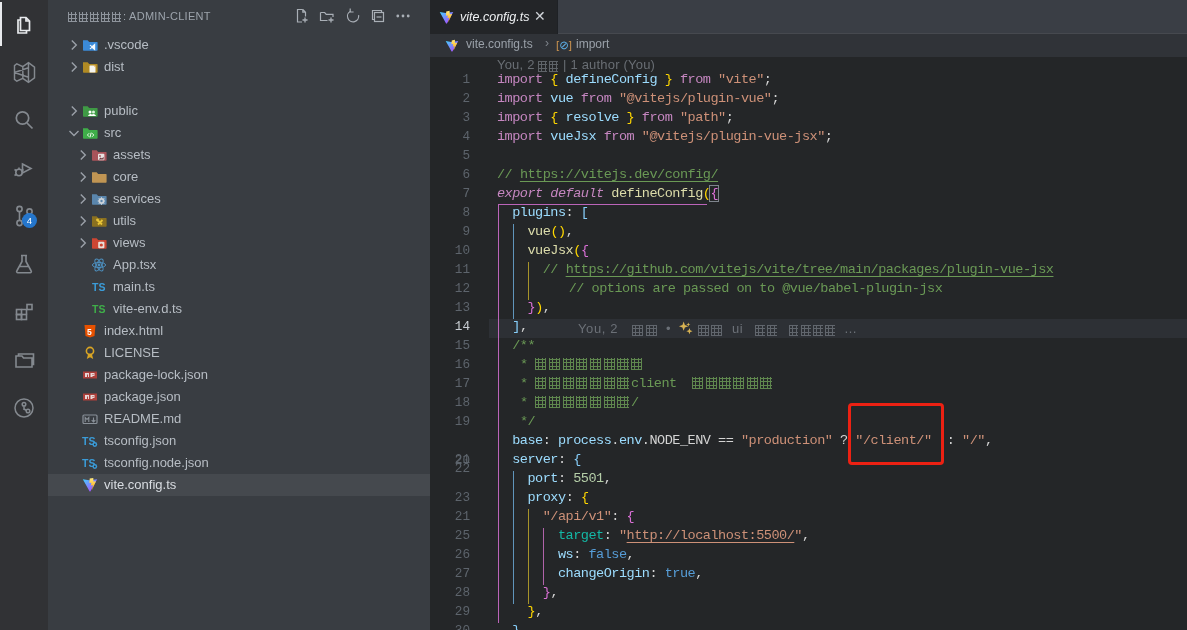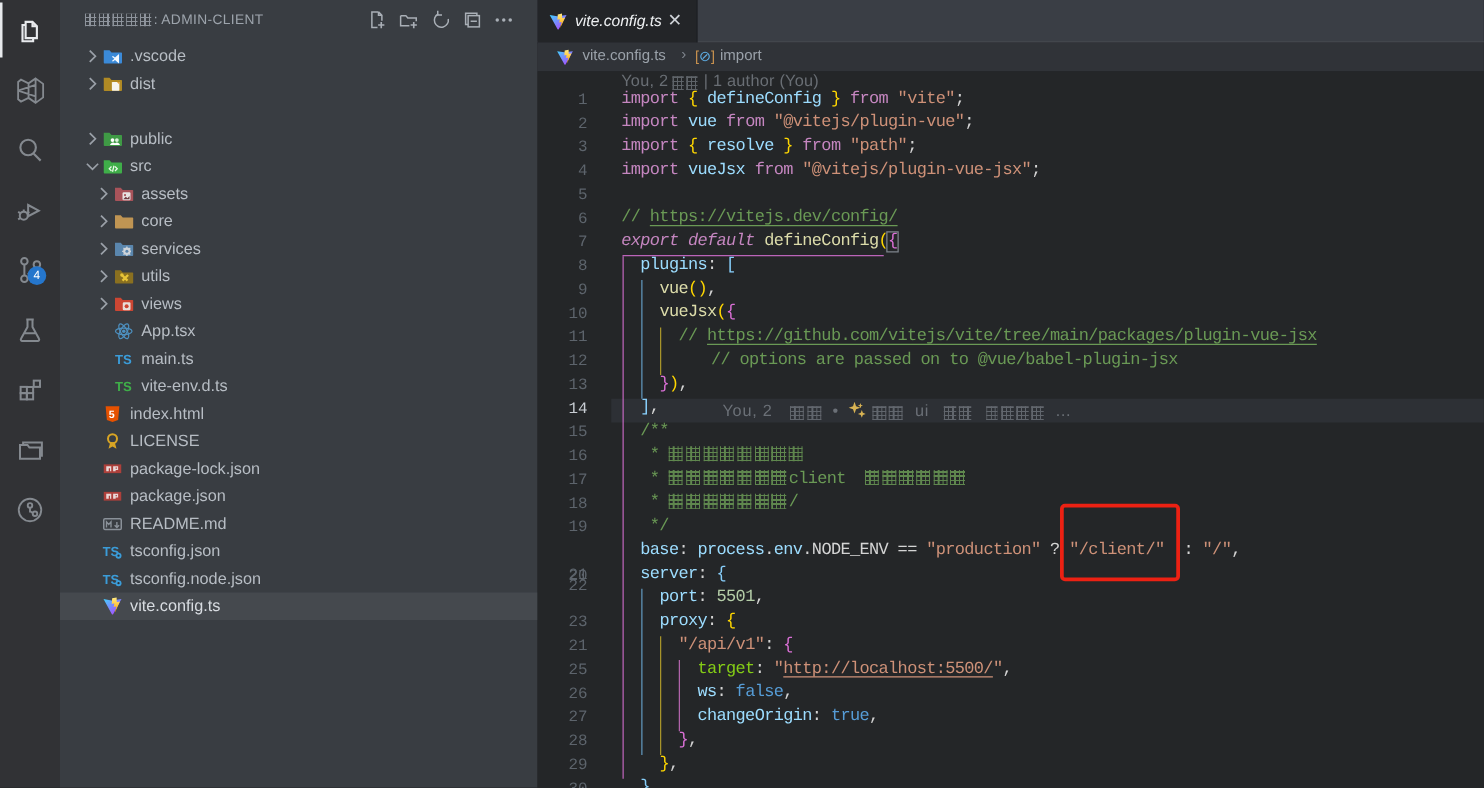--- a/index.html
+++ b/index.html
@@ -484,18 +484,18 @@
 <div class="cl" style="top:337.5px">  <span style="color:#6a9955;">/**</span></div>
 <div class="cl" style="top:356.5px">   <span style="color:#6a9955;">* </span><span class="zh" style="width:11.3px;height:12px;margin-right:2.4px;--zc:#6a9955;"></span><span class="zh" style="width:11.3px;height:12px;margin-right:2.4px;--zc:#6a9955;"></span><span class="zh" style="width:11.3px;height:12px;margin-right:2.4px;--zc:#6a9955;"></span><span class="zh" style="width:11.3px;height:12px;margin-right:2.4px;--zc:#6a9955;"></span><span class="zh" style="width:11.3px;height:12px;margin-right:2.4px;--zc:#6a9955;"></span><span class="zh" style="width:11.3px;height:12px;margin-right:2.4px;--zc:#6a9955;"></span><span class="zh" style="width:11.3px;height:12px;margin-right:2.4px;--zc:#6a9955;"></span><span class="zh" style="width:11.3px;height:12px;margin-right:2.4px;--zc:#6a9955;"></span></div>
 <div class="cl" style="top:375.5px">   <span style="color:#6a9955;">* </span><span class="zh" style="width:11.3px;height:12px;margin-right:2.4px;--zc:#6a9955;"></span><span class="zh" style="width:11.3px;height:12px;margin-right:2.4px;--zc:#6a9955;"></span><span class="zh" style="width:11.3px;height:12px;margin-right:2.4px;--zc:#6a9955;"></span><span class="zh" style="width:11.3px;height:12px;margin-right:2.4px;--zc:#6a9955;"></span><span class="zh" style="width:11.3px;height:12px;margin-right:2.4px;--zc:#6a9955;"></span><span class="zh" style="width:11.3px;height:12px;margin-right:2.4px;--zc:#6a9955;"></span><span class="zh" style="width:11.3px;height:12px;margin-right:2.4px;--zc:#6a9955;"></span><span style="color:#6a9955;">client  </span><span class="zh" style="width:11.3px;height:12px;margin-right:2.4px;--zc:#6a9955;"></span><span class="zh" style="width:11.3px;height:12px;margin-right:2.4px;--zc:#6a9955;"></span><span class="zh" style="width:11.3px;height:12px;margin-right:2.4px;--zc:#6a9955;"></span><span class="zh" style="width:11.3px;height:12px;margin-right:2.4px;--zc:#6a9955;"></span><span class="zh" style="width:11.3px;height:12px;margin-right:2.4px;--zc:#6a9955;"></span><span class="zh" style="width:11.3px;height:12px;margin-right:2.4px;--zc:#6a9955;"></span></div>
 <div class="cl" style="top:394.5px">   <span style="color:#6a9955;">* </span><span class="zh" style="width:11.3px;height:12px;margin-right:2.4px;--zc:#6a9955;"></span><span class="zh" style="width:11.3px;height:12px;margin-right:2.4px;--zc:#6a9955;"></span><span class="zh" style="width:11.3px;height:12px;margin-right:2.4px;--zc:#6a9955;"></span><span class="zh" style="width:11.3px;height:12px;margin-right:2.4px;--zc:#6a9955;"></span><span class="zh" style="width:11.3px;height:12px;margin-right:2.4px;--zc:#6a9955;"></span><span class="zh" style="width:11.3px;height:12px;margin-right:2.4px;--zc:#6a9955;"></span><span class="zh" style="width:11.3px;height:12px;margin-right:2.4px;--zc:#6a9955;"></span><span style="color:#6a9955;">/</span></div>
 <div class="cl" style="top:413.5px">   <span style="color:#6a9955;">*/</span></div>
 <div class="cl" style="top:432.5px">  <span style="color:#9cdcfe;">base</span><span style="color:#d4d4d4;">: </span><span style="color:#9cdcfe;">process</span><span style="color:#d4d4d4;">.</span><span style="color:#9cdcfe;">env</span><span style="color:#d4d4d4;">.</span><span style="color:#d4d4d4;">NODE_ENV</span><span style="color:#d4d4d4;"> == </span><span style="color:#ce9178;">"production"</span><span style="color:#d4d4d4;"> ? </span><span style="color:#ce9178;">"/client/"</span><span style="color:#d4d4d4;">  : </span><span style="color:#ce9178;">"/"</span><span style="color:#d4d4d4;">,</span></div>
 <div class="cl" style="top:451.5px">  <span style="color:#9cdcfe;">server</span><span style="color:#d4d4d4;">: </span><span style="color:#87cefa;">{</span></div>
 <div class="cl" style="top:470.5px">    <span style="color:#9cdcfe;">port</span><span style="color:#d4d4d4;">: </span><span style="color:#b5cea8;">5501</span><span style="color:#d4d4d4;">,</span></div>
 <div class="cl" style="top:489.5px">    <span style="color:#9cdcfe;">proxy</span><span style="color:#d4d4d4;">: </span><span style="color:#ffd700;">{</span></div>
 <div class="cl" style="top:508.5px">      <span style="color:#ce9178;">"/api/v1"</span><span style="color:#d4d4d4;">: </span><span style="color:#da70d6;">{</span></div>
-<div class="cl" style="top:527.5px">        <span style="color:#84cc16;">target</span><span style="color:#d4d4d4;">: </span><span style="color:#ce9178;">"<u>http://localhost:5500/</u>"</span><span style="color:#d4d4d4;">,</span></div>
+<div class="cl" style="top:527.5px">        <span style="color:#14b8a6;">target</span><span style="color:#d4d4d4;">: </span><span style="color:#ce9178;">"<u>http://localhost:5500/</u>"</span><span style="color:#d4d4d4;">,</span></div>
 <div class="cl" style="top:546.5px">        <span style="color:#9cdcfe;">ws</span><span style="color:#d4d4d4;">: </span><span style="color:#569cd6;">false</span><span style="color:#d4d4d4;">,</span></div>
 <div class="cl" style="top:565.5px">        <span style="color:#9cdcfe;">changeOrigin</span><span style="color:#d4d4d4;">: </span><span style="color:#569cd6;">true</span><span style="color:#d4d4d4;">,</span></div>
 <div class="cl" style="top:584.5px">      <span style="color:#da70d6;">}</span><span style="color:#d4d4d4;">,</span></div>
 <div class="cl" style="top:603.5px">    <span style="color:#ffd700;">}</span><span style="color:#d4d4d4;">,</span></div>
 <div class="cl" style="top:622.5px">  <span style="color:#87cefa;">}</span><span style="color:#d4d4d4;">,</span></div>
 <div id="redbox"></div>
 </body></html>

